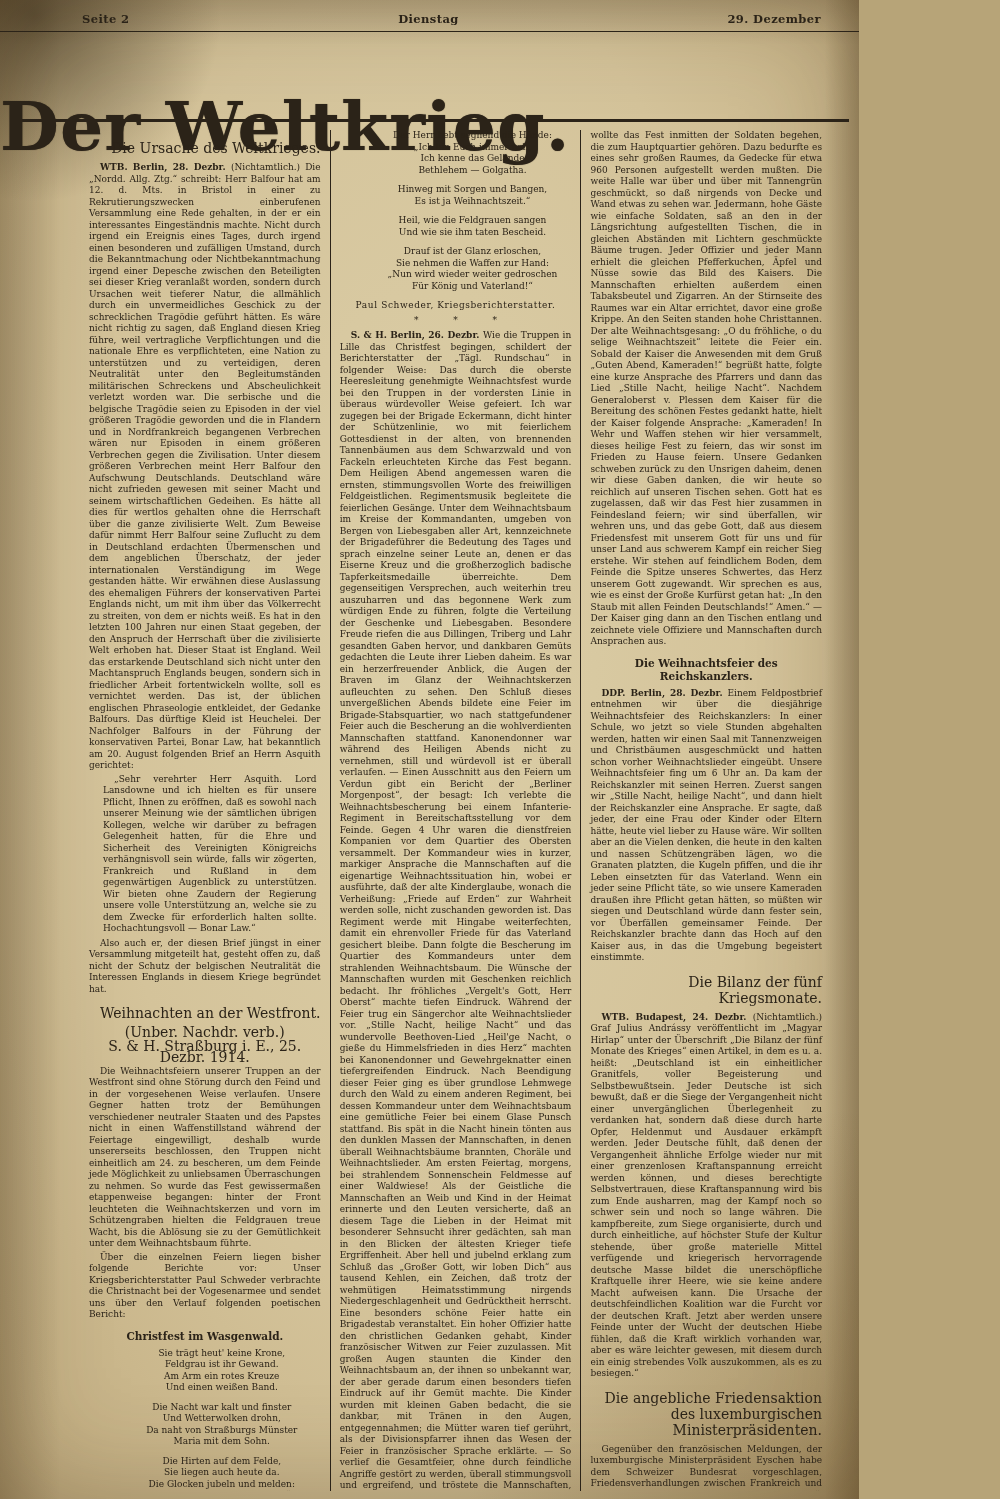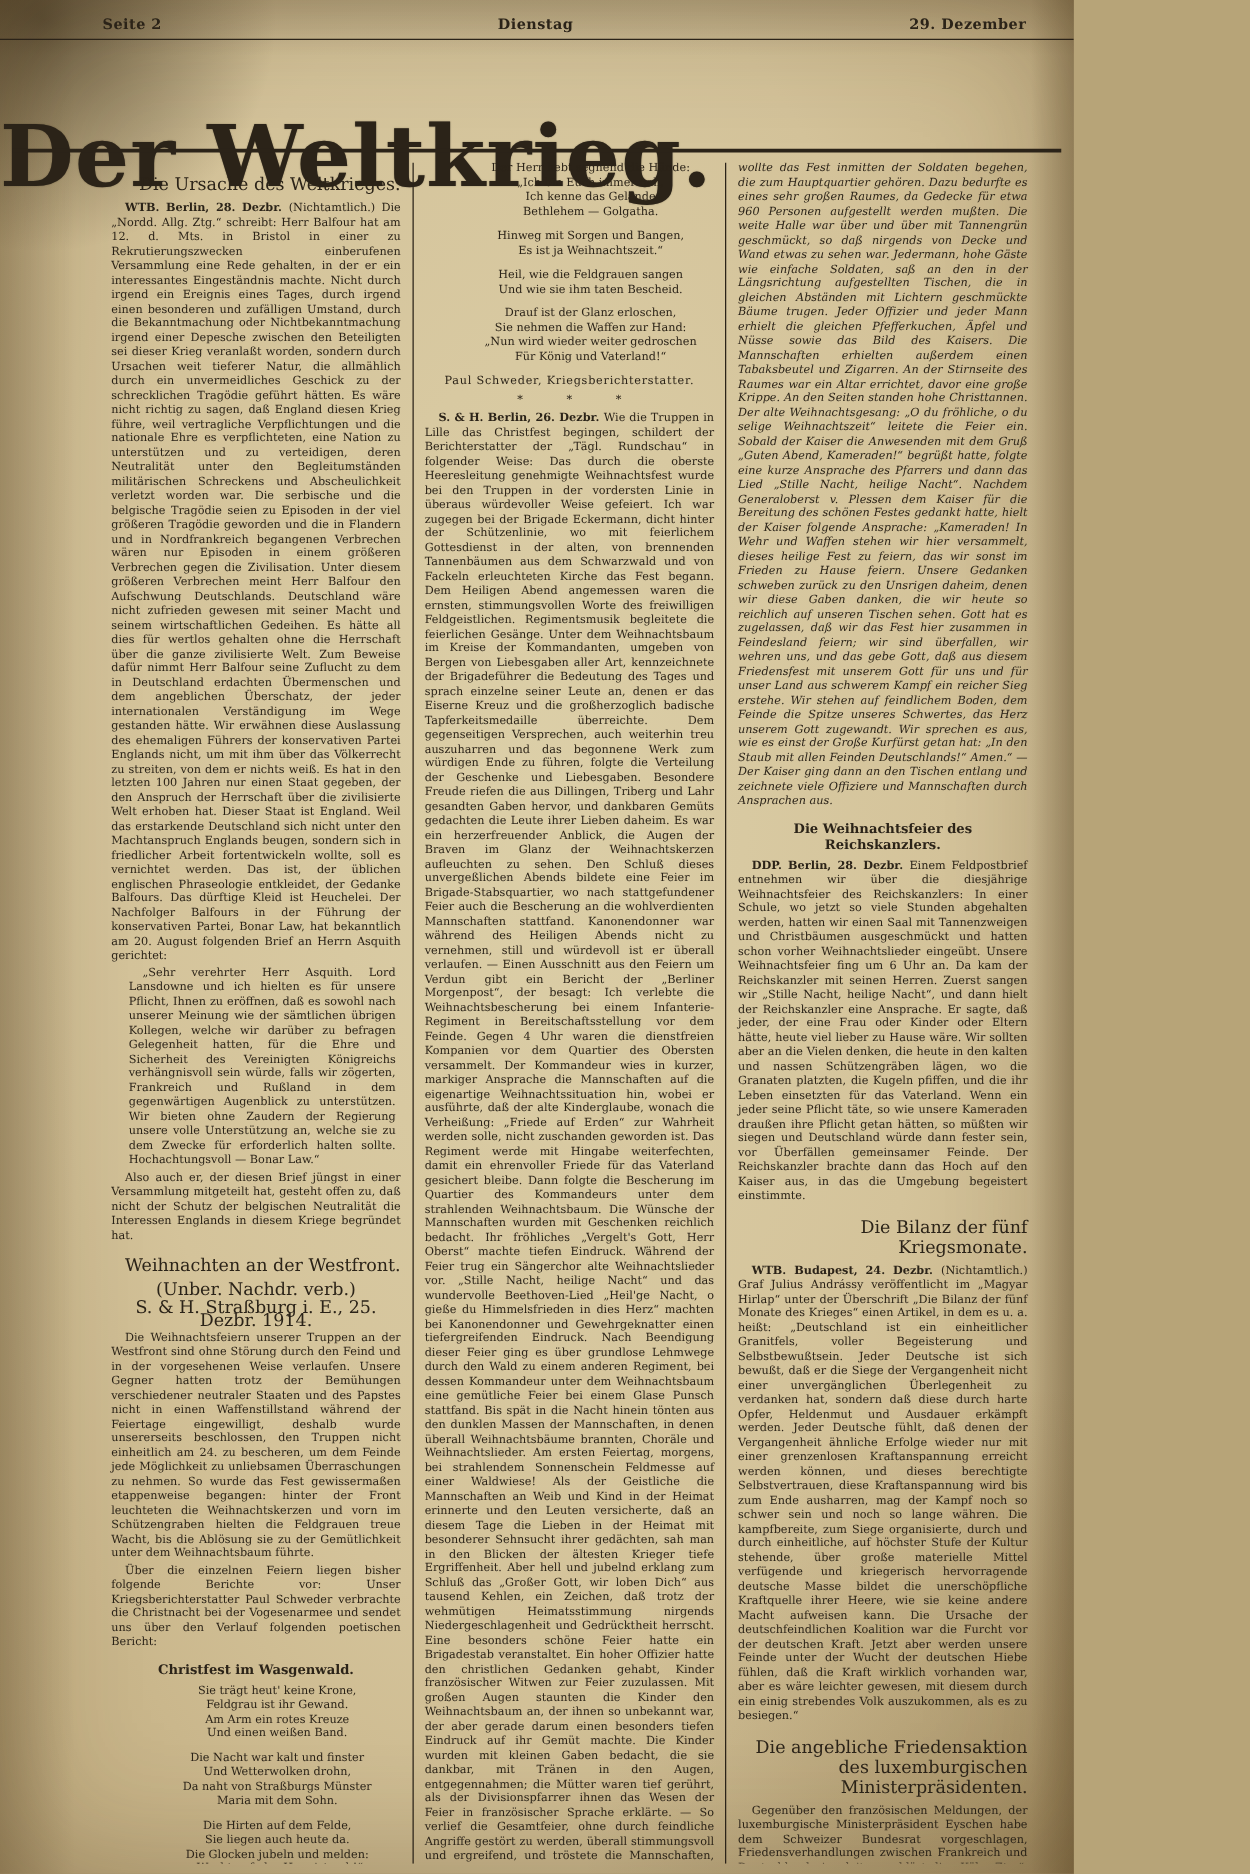--- a/index.html
+++ b/index.html
@@ -56,21 +56,21 @@
     margin:10px 0 6px;text-indent:0;
   }
   .blk-subheadline{
     font-size:10.5px;line-height:13px;font-weight:bold;text-align:center;
     margin:9px 0 5px;text-indent:0;
   }
   .blk-note{
     font-size:14px;text-align:center;margin:1px 0 2px;text-indent:0;
   }
   .blk-para{text-indent:11px;margin:0 0 2px;}
-  .blk-para.noindent{text-indent:0;font-style:italic;}
+  .blk-para.noindent{text-indent:0;}
   .blk-para b{font-weight:bold;}
   .blk-quote{
     margin:2px 4px 3px 14px;text-indent:11px;
   }
   .blk-verse{
     white-space:pre-line;text-align:center;margin:0 0 8px 34px;text-indent:0;
   }
   .blk-signature{
     text-align:center;letter-spacing:.6px;margin:2px 0 3px;text-indent:0;
   }

